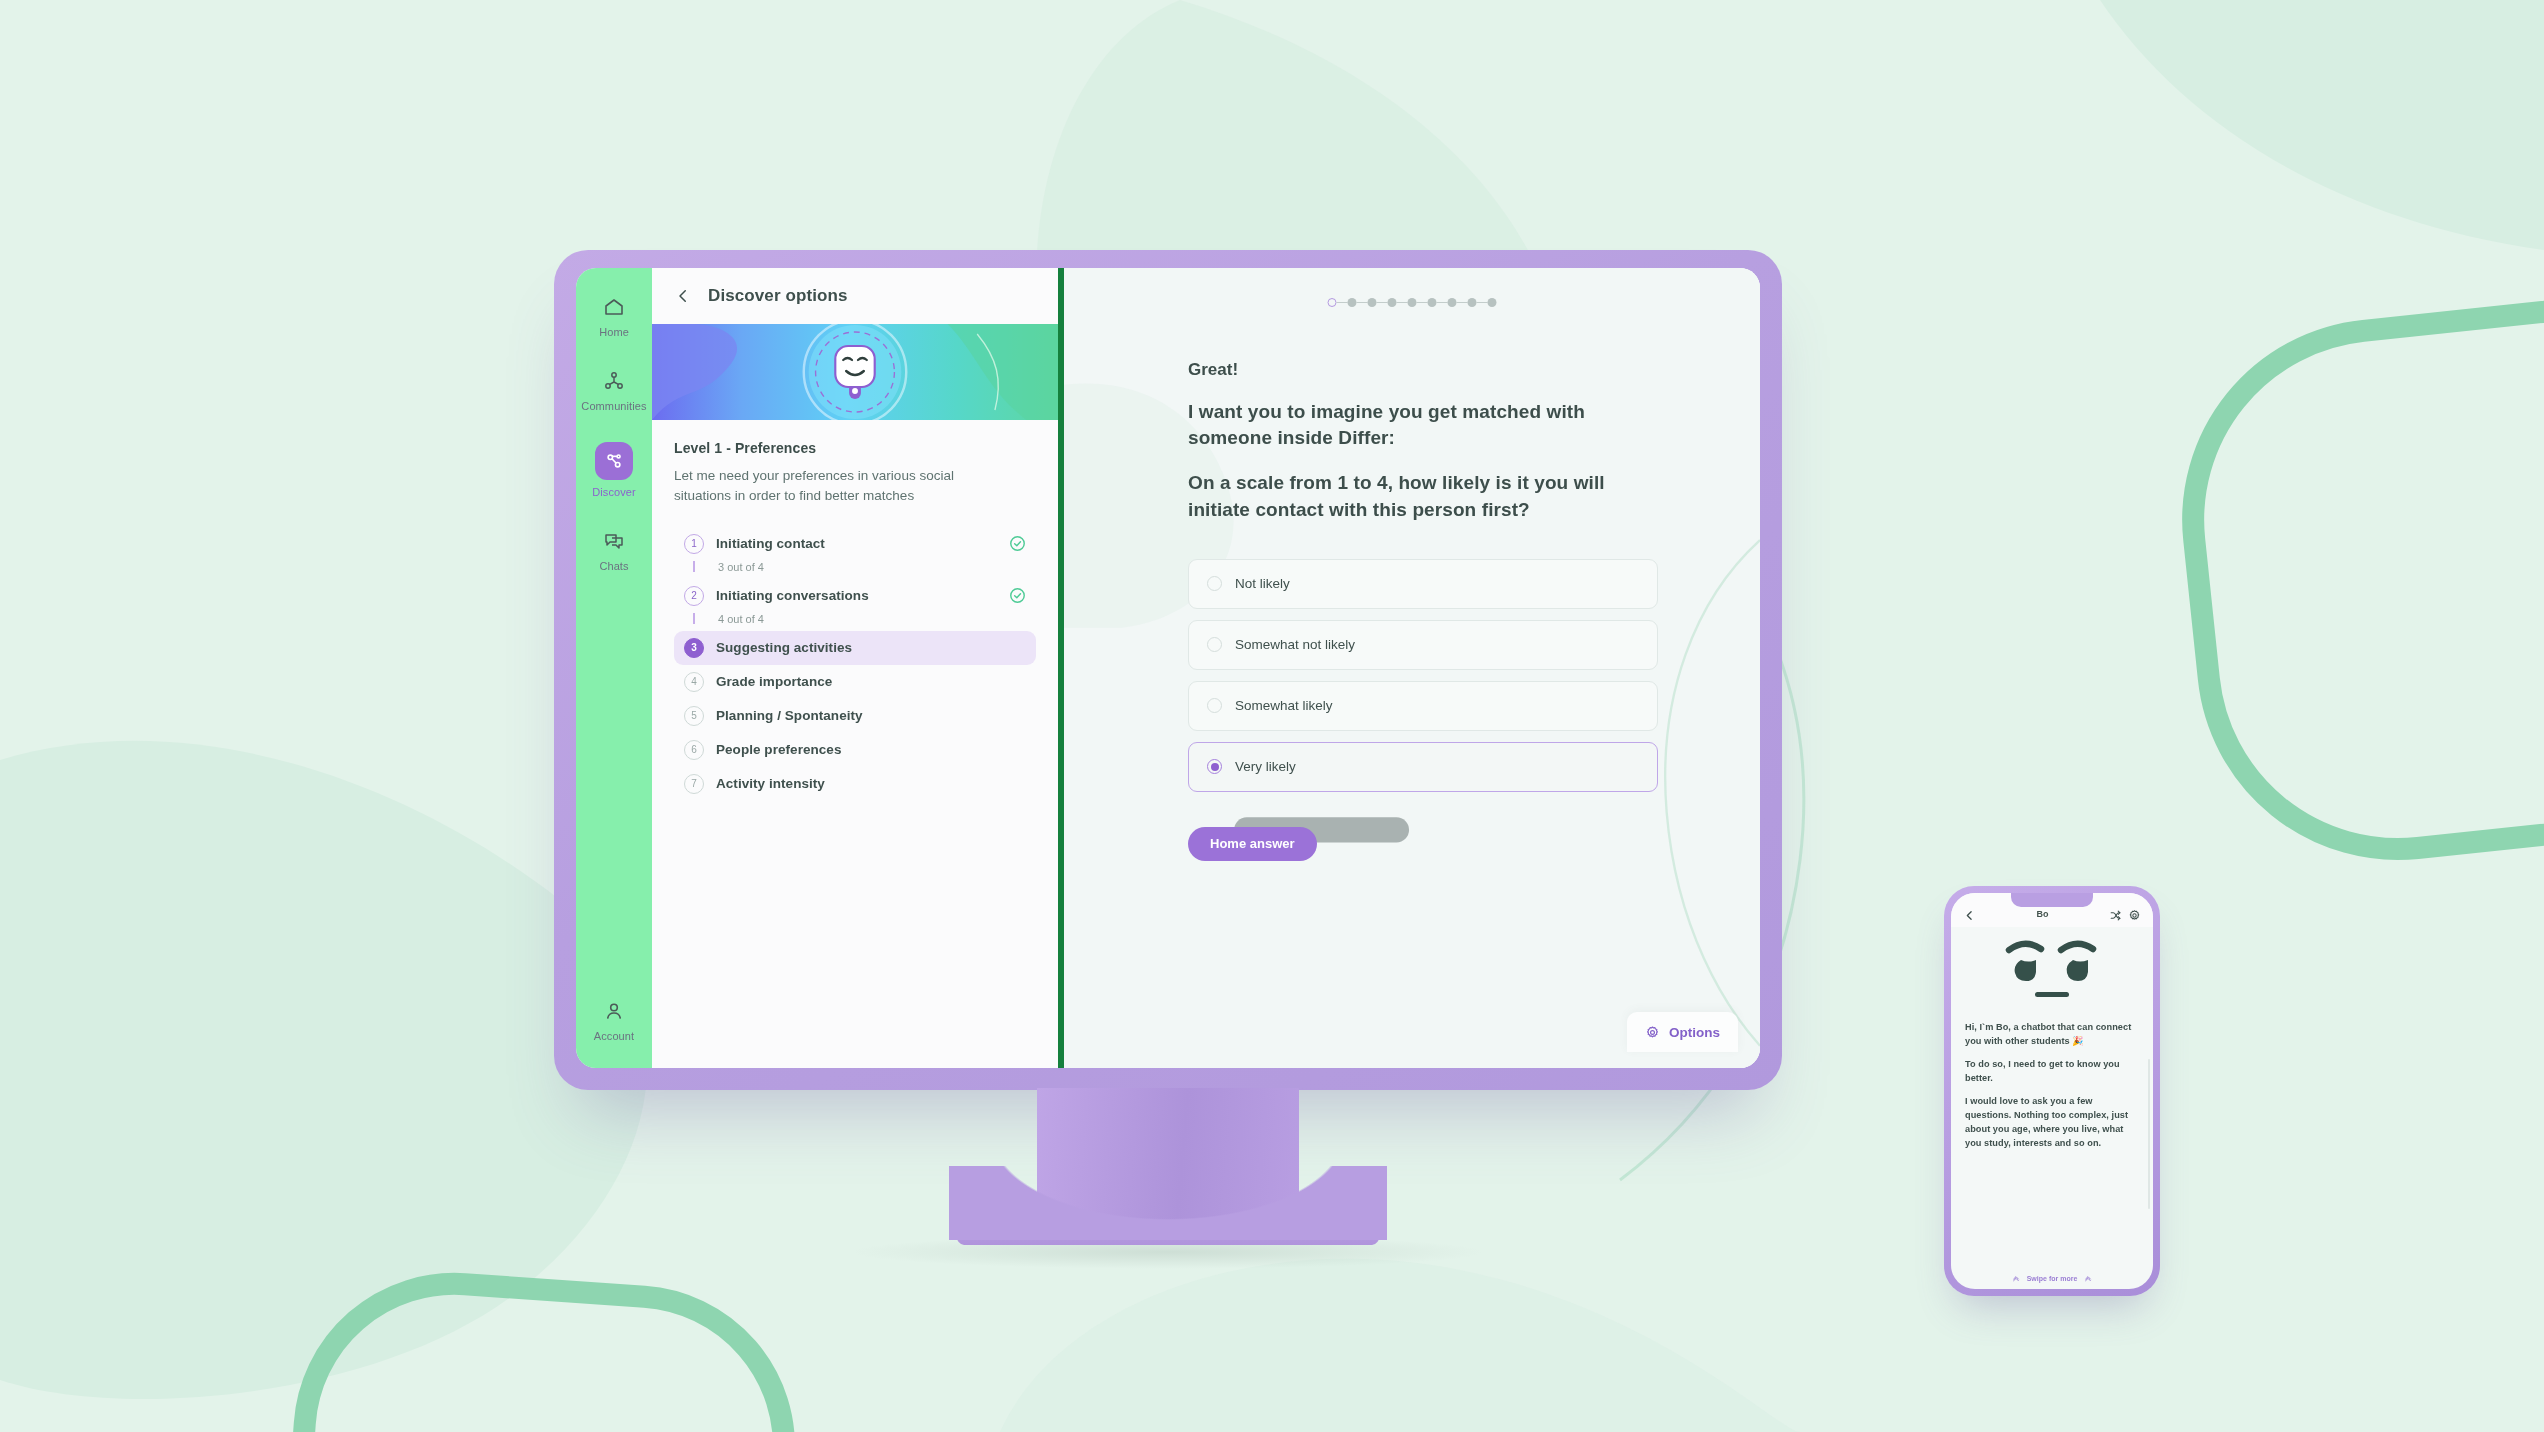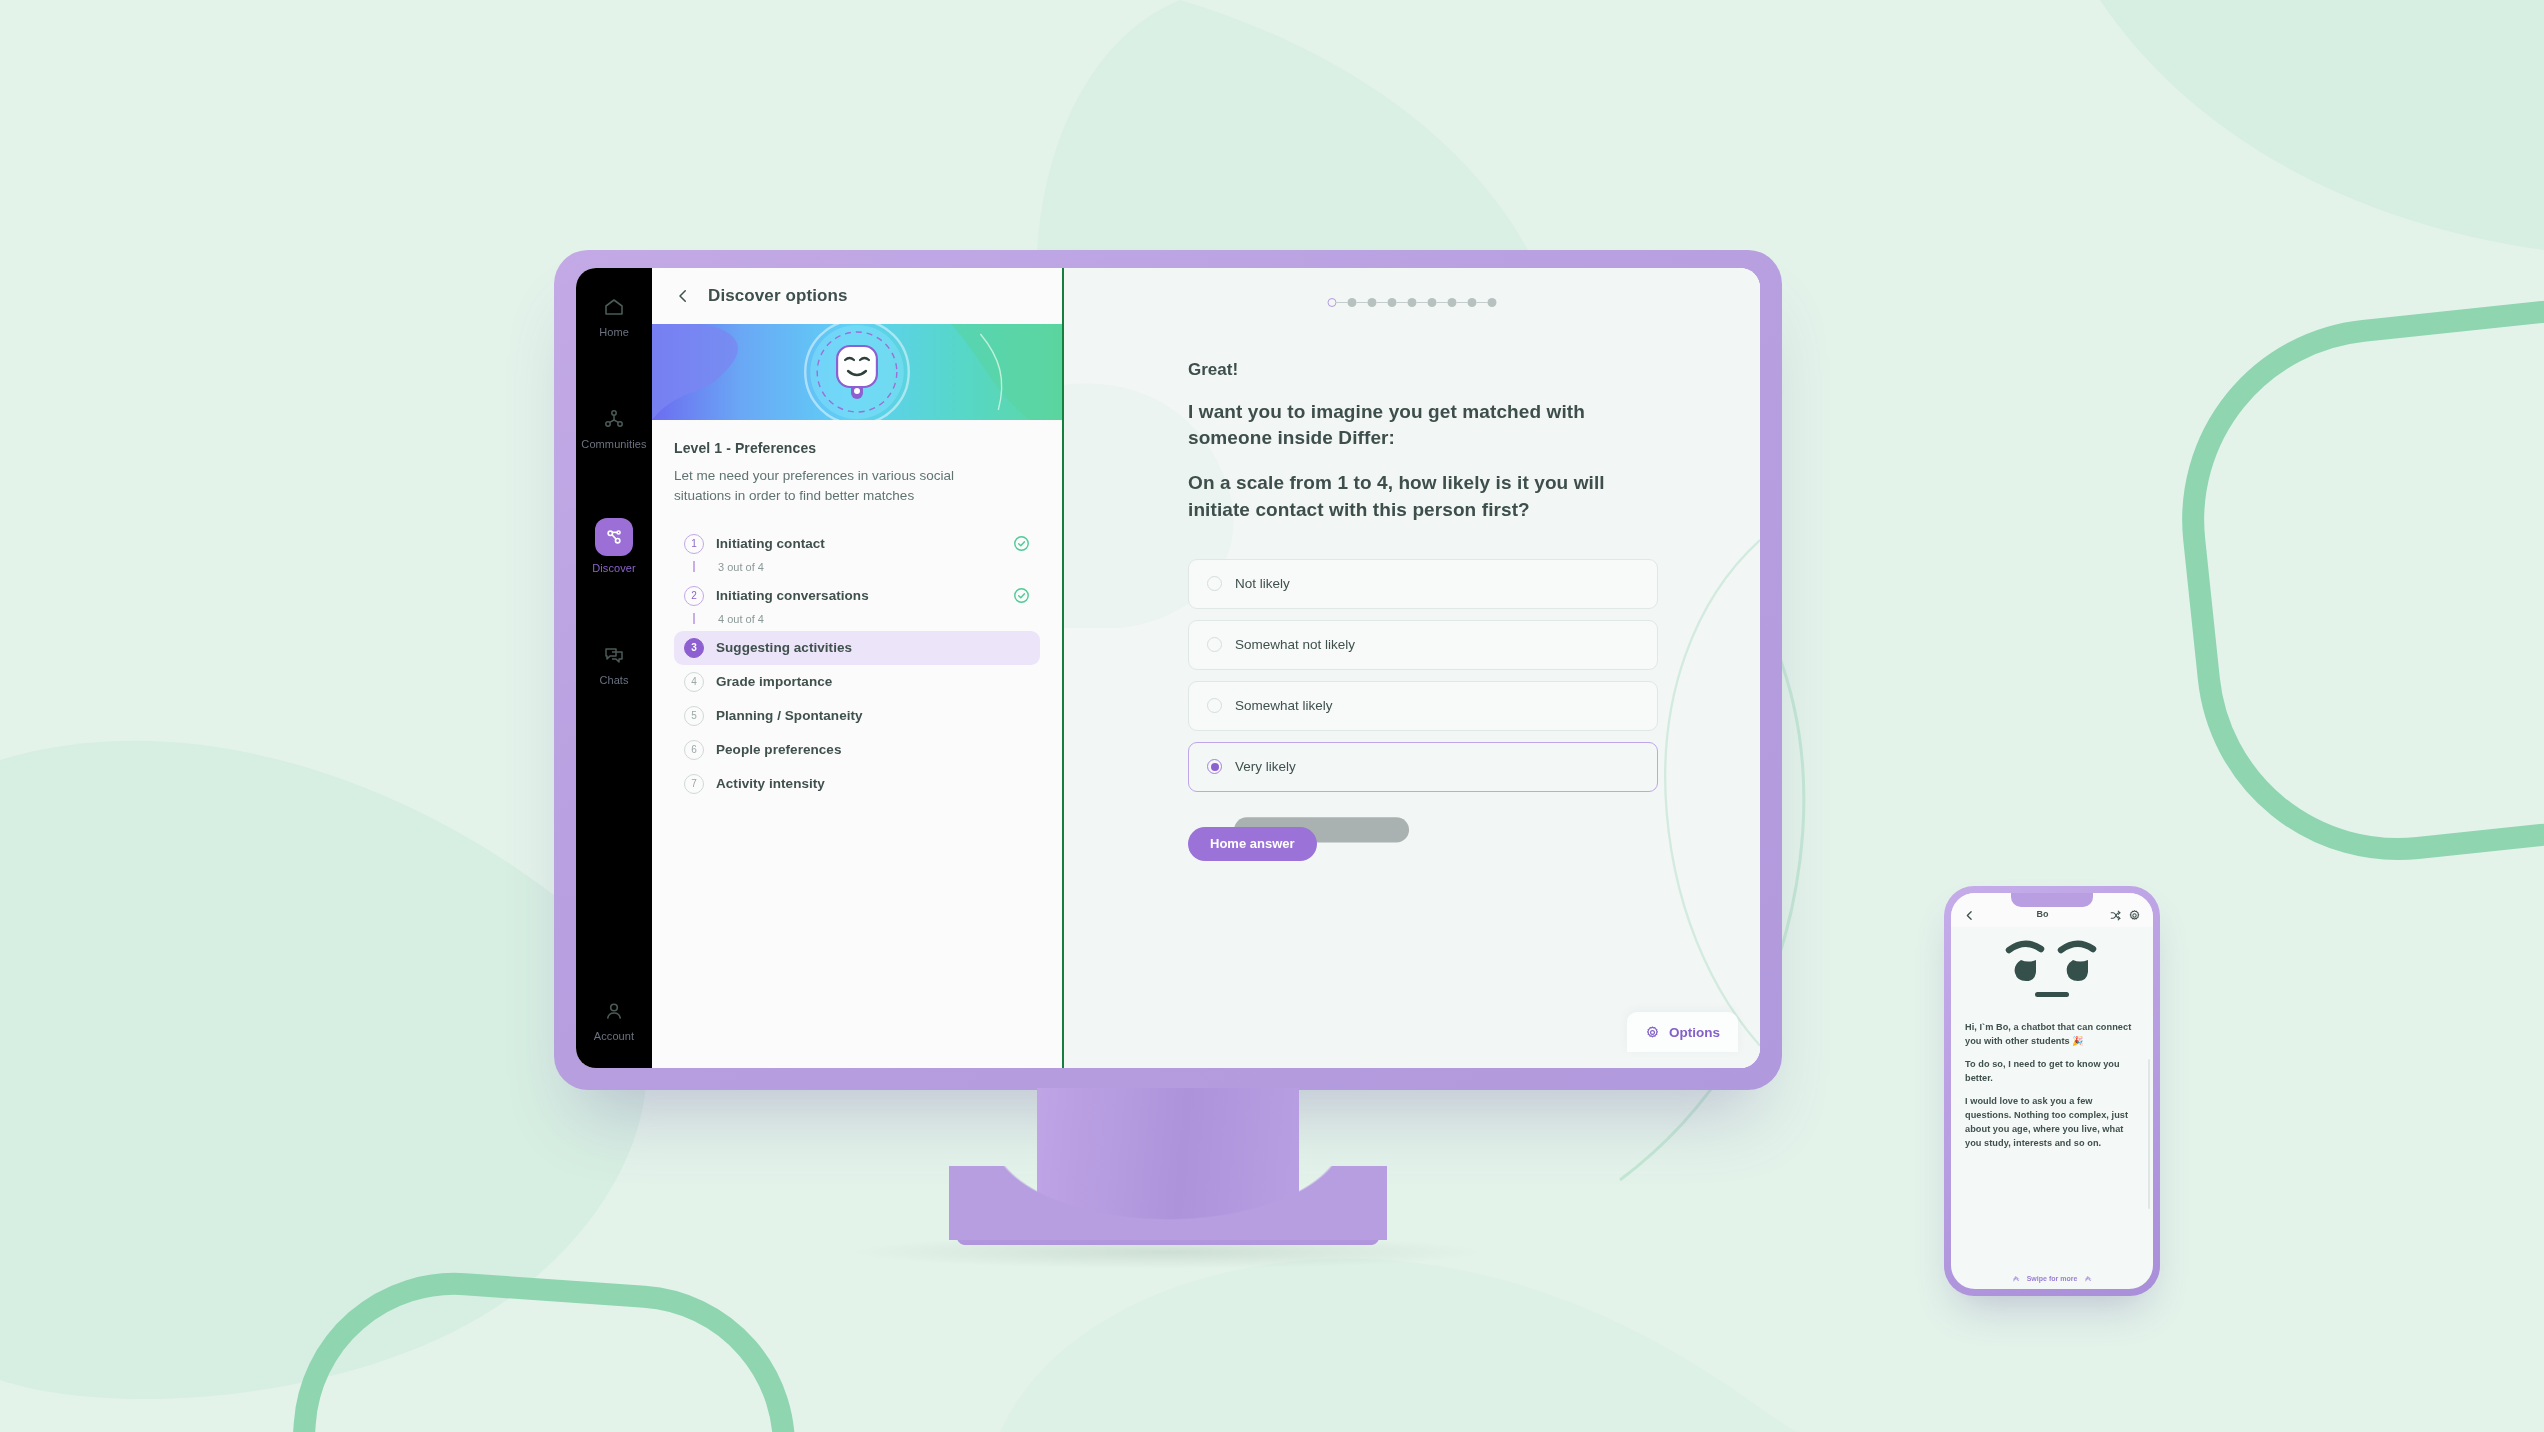--- a/index.html
+++ b/index.html
@@ -54,44 +54,44 @@
     z-index: 3;
   }
   .stand-shadow{
     position:absolute; left:50%; transform:translateX(-50%);
     top: 985px; width: 640px; height: 34px; z-index:2;
     background: radial-gradient(ellipse at center, rgba(120,140,130,.20), rgba(120,140,130,0) 70%);
   }
 
   
   .rail {
-    width: 76px; background: #000000; flex: 0 0 76px;
+    width: 76px; background: #86efac; flex: 0 0 76px;
     display: flex; flex-direction: column; align-items: center;
-    padding-top: 26px; position: relative; z-index: 3; gap: 38px;
+    padding-top: 26px; position: relative; z-index: 3;
   }
   .rail-item {
     width: 72px; display: flex; flex-direction: column; align-items: center;
     gap: 6px; margin-bottom: 30px; cursor: pointer;
   }
   .rail-ico { width: 26px; height: 26px; display: flex; align-items: center; justify-content: center; }
   .rail-ico svg { width: 24px; height: 24px; }
   .rail-label { font-size: 11px; color: #6b7280; letter-spacing: .1px; }
   .rail-item.active .rail-ico {
     width: 38px; height: 38px; border-radius: 12px;
     background: #9b6fd6;
   }
   .rail-item.active .rail-ico svg { width: 22px; height: 22px; stroke: #fff; }
   .rail-item.active .rail-label { color: #8b62cd; }
   .rail-spacer { flex: 1; }
   .rail-bottom { margin-bottom: 26px; }
 
   
   .panel {
     width: 412px; flex: 0 0 412px; background: #fbfbfc;
-    border-right: 2px solid #15803d;
+    border-right: 6px solid #15803d;
     display: flex; flex-direction: column; position: relative; z-index: 2;
   }
   .panel-head {
     height: 56px; display: flex; align-items: center; gap: 16px;
     padding: 0 22px; background: #fbfbfc;
   }
   .back-chev { width: 18px; height: 18px; cursor: pointer; }
   .panel-title { font-size: 17px; font-weight: 600; color: #3e4f4c; letter-spacing: .1px; }
 
   .hero { height: 96px; width: 100%; position: relative; overflow: hidden; }

